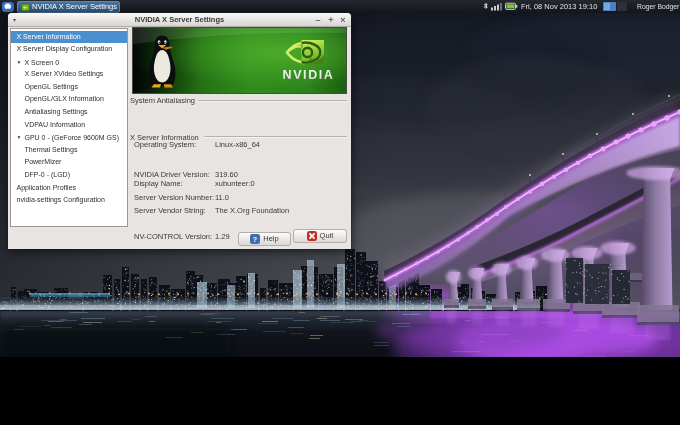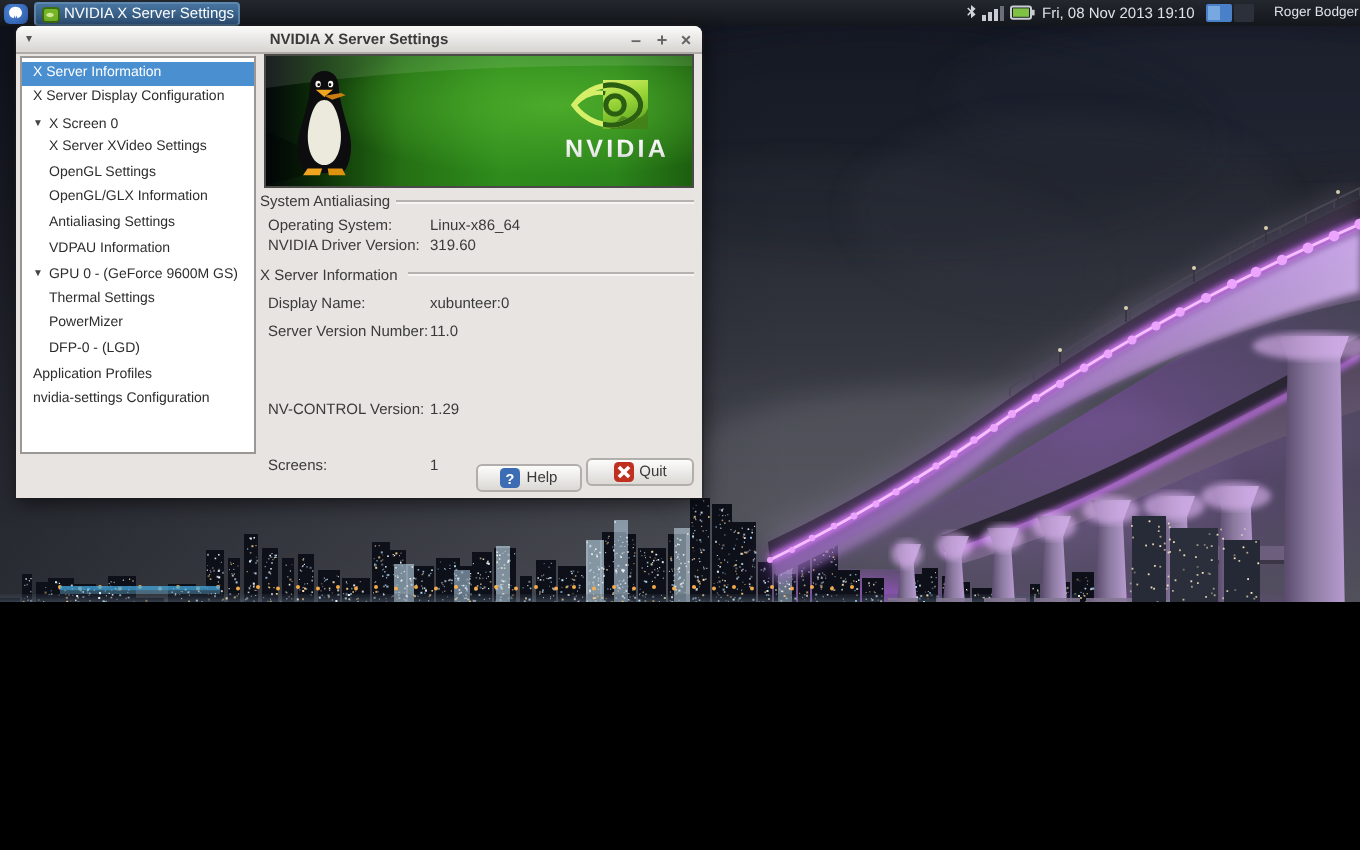--- a/index.html
+++ b/index.html
@@ -1,36 +1,36 @@
 <!DOCTYPE html>
 <html><head><meta charset="utf-8"><style>
 * { margin:0; padding:0; box-sizing:border-box; }
 html,body { width:680px; height:425px; overflow:hidden; background:#000; font-family:"Liberation Sans",sans-serif; }
-#stage { position:relative; width:680px; height:301px; overflow:hidden; }
+#stage { position:relative; width:680px; height:357px; overflow:hidden; }
 #wall { position:absolute; left:0; top:0; }
 #panel { position:absolute; left:0; top:0; width:680px; height:13px; background:linear-gradient(#23272e,#13161b); }
 #xfbtn { position:absolute; left:2px; top:1.5px; width:12px; height:10px; border-radius:3px; background:radial-gradient(circle at 40% 35%, #4e86d8, #2a5aa8); }
 #xfbtn svg { position:absolute; left:1.5px; top:1.5px; }
 #taskbtn { position:absolute; left:17px; top:0.5px; width:103px; height:12px; background:linear-gradient(#47749f,#2e5178); border:1px solid #5d87ae; border-radius:2px; color:#fff; font-size:7.5px; line-height:10px; padding-left:14px; white-space:nowrap; }
 #taskbtn svg { position:absolute; left:3px; top:1px; }
 .ptext { position:absolute; top:0; height:13px; line-height:13.5px; color:#dfe2e6; font-size:7.5px; white-space:nowrap; }
 #win { position:absolute; left:8px; top:13px; width:343px; height:236px; background:#e7e4e1; border-radius:4px 4px 0 0; box-shadow:1px 3px 10px rgba(0,0,0,0.55), 0 0 0 1px rgba(40,40,40,0.35); }
 #titlebar { position:absolute; left:0; top:0; width:100%; height:14px; border-radius:4px 4px 0 0; background:linear-gradient(#fbfbfa,#d7d4d1); border-bottom:1px solid #aeaba8; }
 #title { position:absolute; width:100%; text-align:center; font-size:7.5px; font-weight:bold; color:#3a3a3a; line-height:14px; }
 .wbtn { position:absolute; top:0; font-size:9px; color:#666; line-height:14px; width:12px; text-align:center; font-weight:bold; }
 #tmenu { position:absolute; left:5px; top:0; font-size:6px; color:#555; line-height:14px; }
 #sidebar { position:absolute; left:1.5px; top:15px; width:118px; height:199px; background:#fff; border:1px solid #9a9794; overflow:hidden; padding-top:1.5px; }
 .trow { height:12.6px; line-height:12.6px; font-size:7px; color:#2d2d2d; white-space:nowrap; }
 .trow.sel { background:#4a8fd0; color:#fff; }
 .arr { font-size:5px; color:#444; margin-right:3px; vertical-align:1px; }
 #banner { position:absolute; left:125px; top:15px; width:213px; height:65px; outline:1px solid #4a4a46; }
 .shead { position:absolute; font-size:7.5px; color:#3a3a3a; white-space:nowrap; }
 .sline { position:absolute; height:2px; border-top:1px solid #b5b2af; border-bottom:1px solid #f5f4f2; }
 .irow { position:absolute; left:126px; font-size:7.5px; color:#3a3a3a; white-space:nowrap; }
-.il { display:inline-block; width:81px; }
+.il { display:inline-block; width:81px;margin-top:32px; }
 .btn { position:absolute; height:14px; background:linear-gradient(#fcfcfb,#dbd8d5); border:1px solid #b1aeab; border-radius:3px; font-size:7.5px; color:#3a3a3a; line-height:12px; text-align:center; }
 .di { position:absolute; width:16px; height:16px; }
 </style></head>
 <body>
 <div id="stage">
 <div id="wall"><svg width="680" height="425" viewBox="0 0 680 425" xmlns="http://www.w3.org/2000/svg">
 <defs>
 <linearGradient id="sky" x1="0" y1="0" x2="0" y2="1">
  <stop offset="0" stop-color="#111420"></stop>
  <stop offset="0.3" stop-color="#22252e"></stop>
@@ -2633,23 +2633,24 @@
 <circle cx="174.5" cy="24.5" r="4.6"></circle>
 <path d="M154,24.5 C159,19.5 164,17.5 169.6,18.6" stroke-width="2.2"></path>
 </g>
 <text x="149.5" y="50.5" font-family="Liberation Sans, sans-serif" font-size="12.5" font-weight="bold" fill="url(#txtg)" letter-spacing="1.6">NVIDIA</text>
 </svg></div>
  <div class="shead" style="left:122px;top:83px">System Antialiasing</div>
  <div class="sline" style="left:190px;right:4px;top:86.5px"></div>
  <div class="shead" style="left:122px;top:119.5px">X Server Information</div>
  <div class="sline" style="left:196px;right:4px;top:123px"></div>
  <div class="irow" style="top:94.7px"><span class="il">Operating System:</span><span class="iv">Linux-x86_64</span></div>
-<div class="irow" style="top:105px"><span class="il">NVIDIA Driver Version:</span><span class="iv">319.60</span></div>
+<div class="irow" style="top:125px"><span class="il">NVIDIA Driver Version:</span><span class="iv">319.60</span></div>
 <div class="irow" style="top:133.7px"><span class="il">Display Name:</span><span class="iv">xubunteer:0</span></div>
 <div class="irow" style="top:148px"><span class="il">Server Version Number:</span><span class="iv">11.0</span></div>
+<div class="irow" style="top:161.2px"><span class="il">Server Vendor String:</span><span class="iv">The X.Org Foundation</span></div>
 <div class="irow" style="top:186.7px"><span class="il">NV-CONTROL Version:</span><span class="iv">1.29</span></div>
 <div class="irow" style="top:215px"><span class="il">Screens:</span><span class="iv">1</span></div>
  <div class="btn" style="left:230px;top:219px;width:53px"><svg width="10" height="10" viewBox="0 0 9 9" style="vertical-align:-2.5px;margin-right:3px">
           <rect width="9" height="9" rx="2" fill="#3b6cb4"></rect>
           <text x="4.5" y="7" font-size="6.5" font-weight="bold" fill="#fff" text-anchor="middle" font-family="Liberation Sans">?</text>
         </svg>Help</div>
  <div class="btn" style="left:285px;top:216px;width:54px"><svg width="10" height="10" viewBox="0 0 9 9" style="vertical-align:-2.5px;margin-right:3px">
           <rect width="9" height="9" rx="2" fill="#c03020"></rect>
           <path d="M2.2,2.2 L6.8,6.8 M6.8,2.2 L2.2,6.8" stroke="#fff" stroke-width="1.6"></path>
         </svg>Quit</div>

